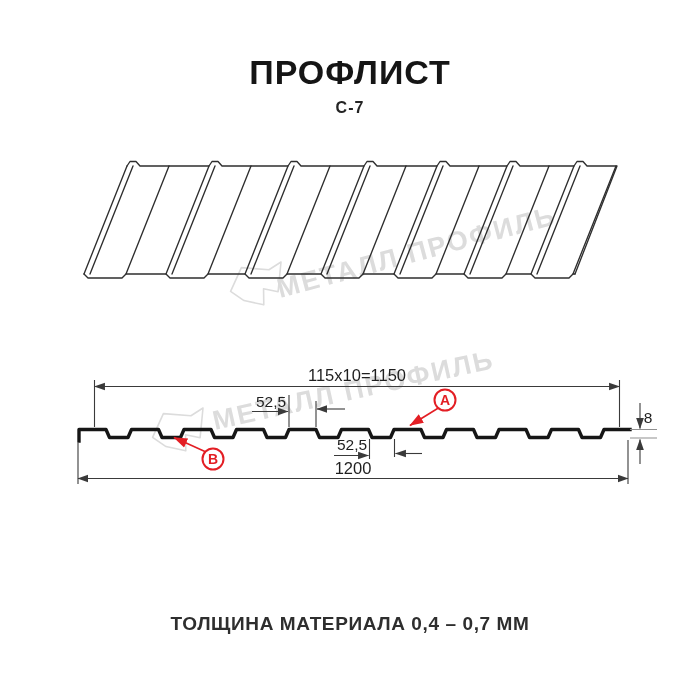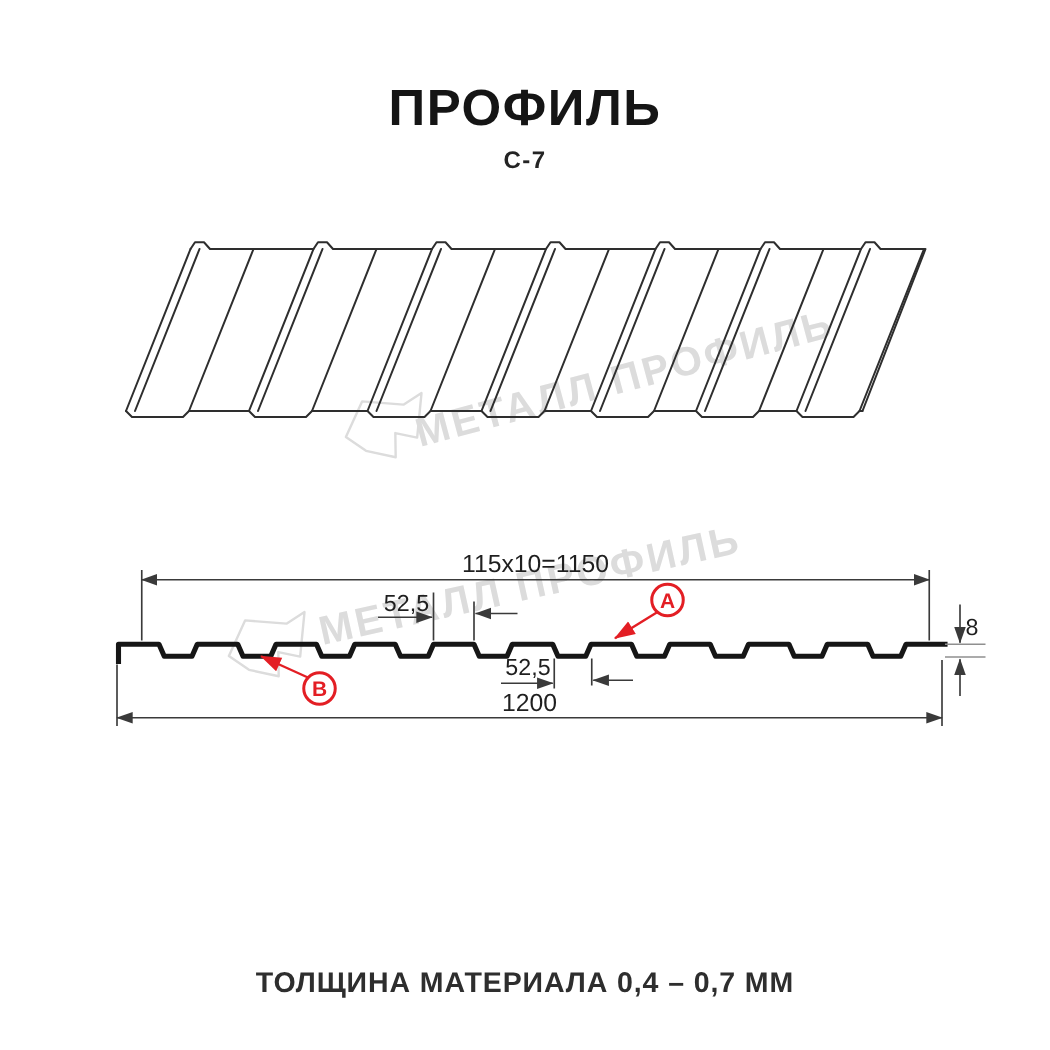--- a/index.html
+++ b/index.html
@@ -1,41 +1,41 @@
 <!DOCTYPE html>
 <html><head>
 <meta charset="utf-8">
 <style>
   html,body{margin:0;padding:0;}
   body{width:700px;height:700px;background:#ffffff;position:relative;overflow:hidden;
        font-family:"Liberation Sans",sans-serif;}
   .abs{position:absolute;left:0;width:700px;text-align:center;}
   #title{top:53px;font-size:34px;font-weight:800;letter-spacing:1px;color:#151515;}
   #subtitle{top:99px;font-size:16px;font-weight:700;letter-spacing:1px;color:#242424;}
-  #footer{top:613px;font-size:19px;font-weight:700;letter-spacing:.6px;color:#2e2e2e;margin-top:32px;}
+  #footer{top:613px;font-size:19px;font-weight:700;letter-spacing:.6px;color:#2e2e2e;}
   svg#fig{position:absolute;left:0;top:0;}
   #iso-lines line,#iso-lines path{stroke:#2e2e2e;stroke-width:1.35;fill:none;
        stroke-linejoin:round;stroke-linecap:round;}
   #profile-path{fill:none;stroke:#161616;stroke-width:3.4;stroke-linejoin:round;stroke-linecap:square;}
   #dims line{stroke:#3a3a3a;stroke-width:1.1;}
   #dims line.thin{stroke:#8f8f8f;stroke-width:1;}
   text.dim{font-family:"Liberation Sans",sans-serif;font-size:15.5px;fill:#1f1f1f;text-anchor:middle;}
   text.dim.big{font-size:16.5px;}
   .wm{font-family:"Liberation Sans",sans-serif;font-weight:bold;font-size:27px;
       letter-spacing:2px;fill:#dcdcdc;}
   .wmline{fill:none;stroke:#dcdcdc;stroke-width:1.6;stroke-linejoin:round;}
   #callouts line{stroke:#e31e24;stroke-width:1.6;}
   #callouts circle{stroke:#e31e24;stroke-width:2;fill:#ffffff;}
   text.co{font-family:"Liberation Sans",sans-serif;font-size:14px;font-weight:bold;
       fill:#e31e24;text-anchor:middle;}
 </style>
 </head>
 <body>
 
-<div id="title" class="abs">ПРОФИЛЬ</div>
+<div id="title" class="abs">ПРОФЛИСТ</div>
 <div id="subtitle" class="abs">С-7</div>
 
 <svg id="fig" width="700" height="700" viewBox="0 0 700 700">
   <defs>
     <marker id="arr" viewBox="0 0 10 8" refX="9.5" refY="4" markerWidth="10" markerHeight="8" orient="auto-start-reverse">
         <path d="M0,0.5 L10,4 L0,7.5 Z" fill="#3a3a3a"></path>
       </marker>
     <marker id="arrR" viewBox="0 0 10 8" refX="9.5" refY="4" markerWidth="9" markerHeight="7" orient="auto-start-reverse">
         <path d="M0,0.5 L10,4 L0,7.5 Z" fill="#e31e24"></path>
       </marker>

